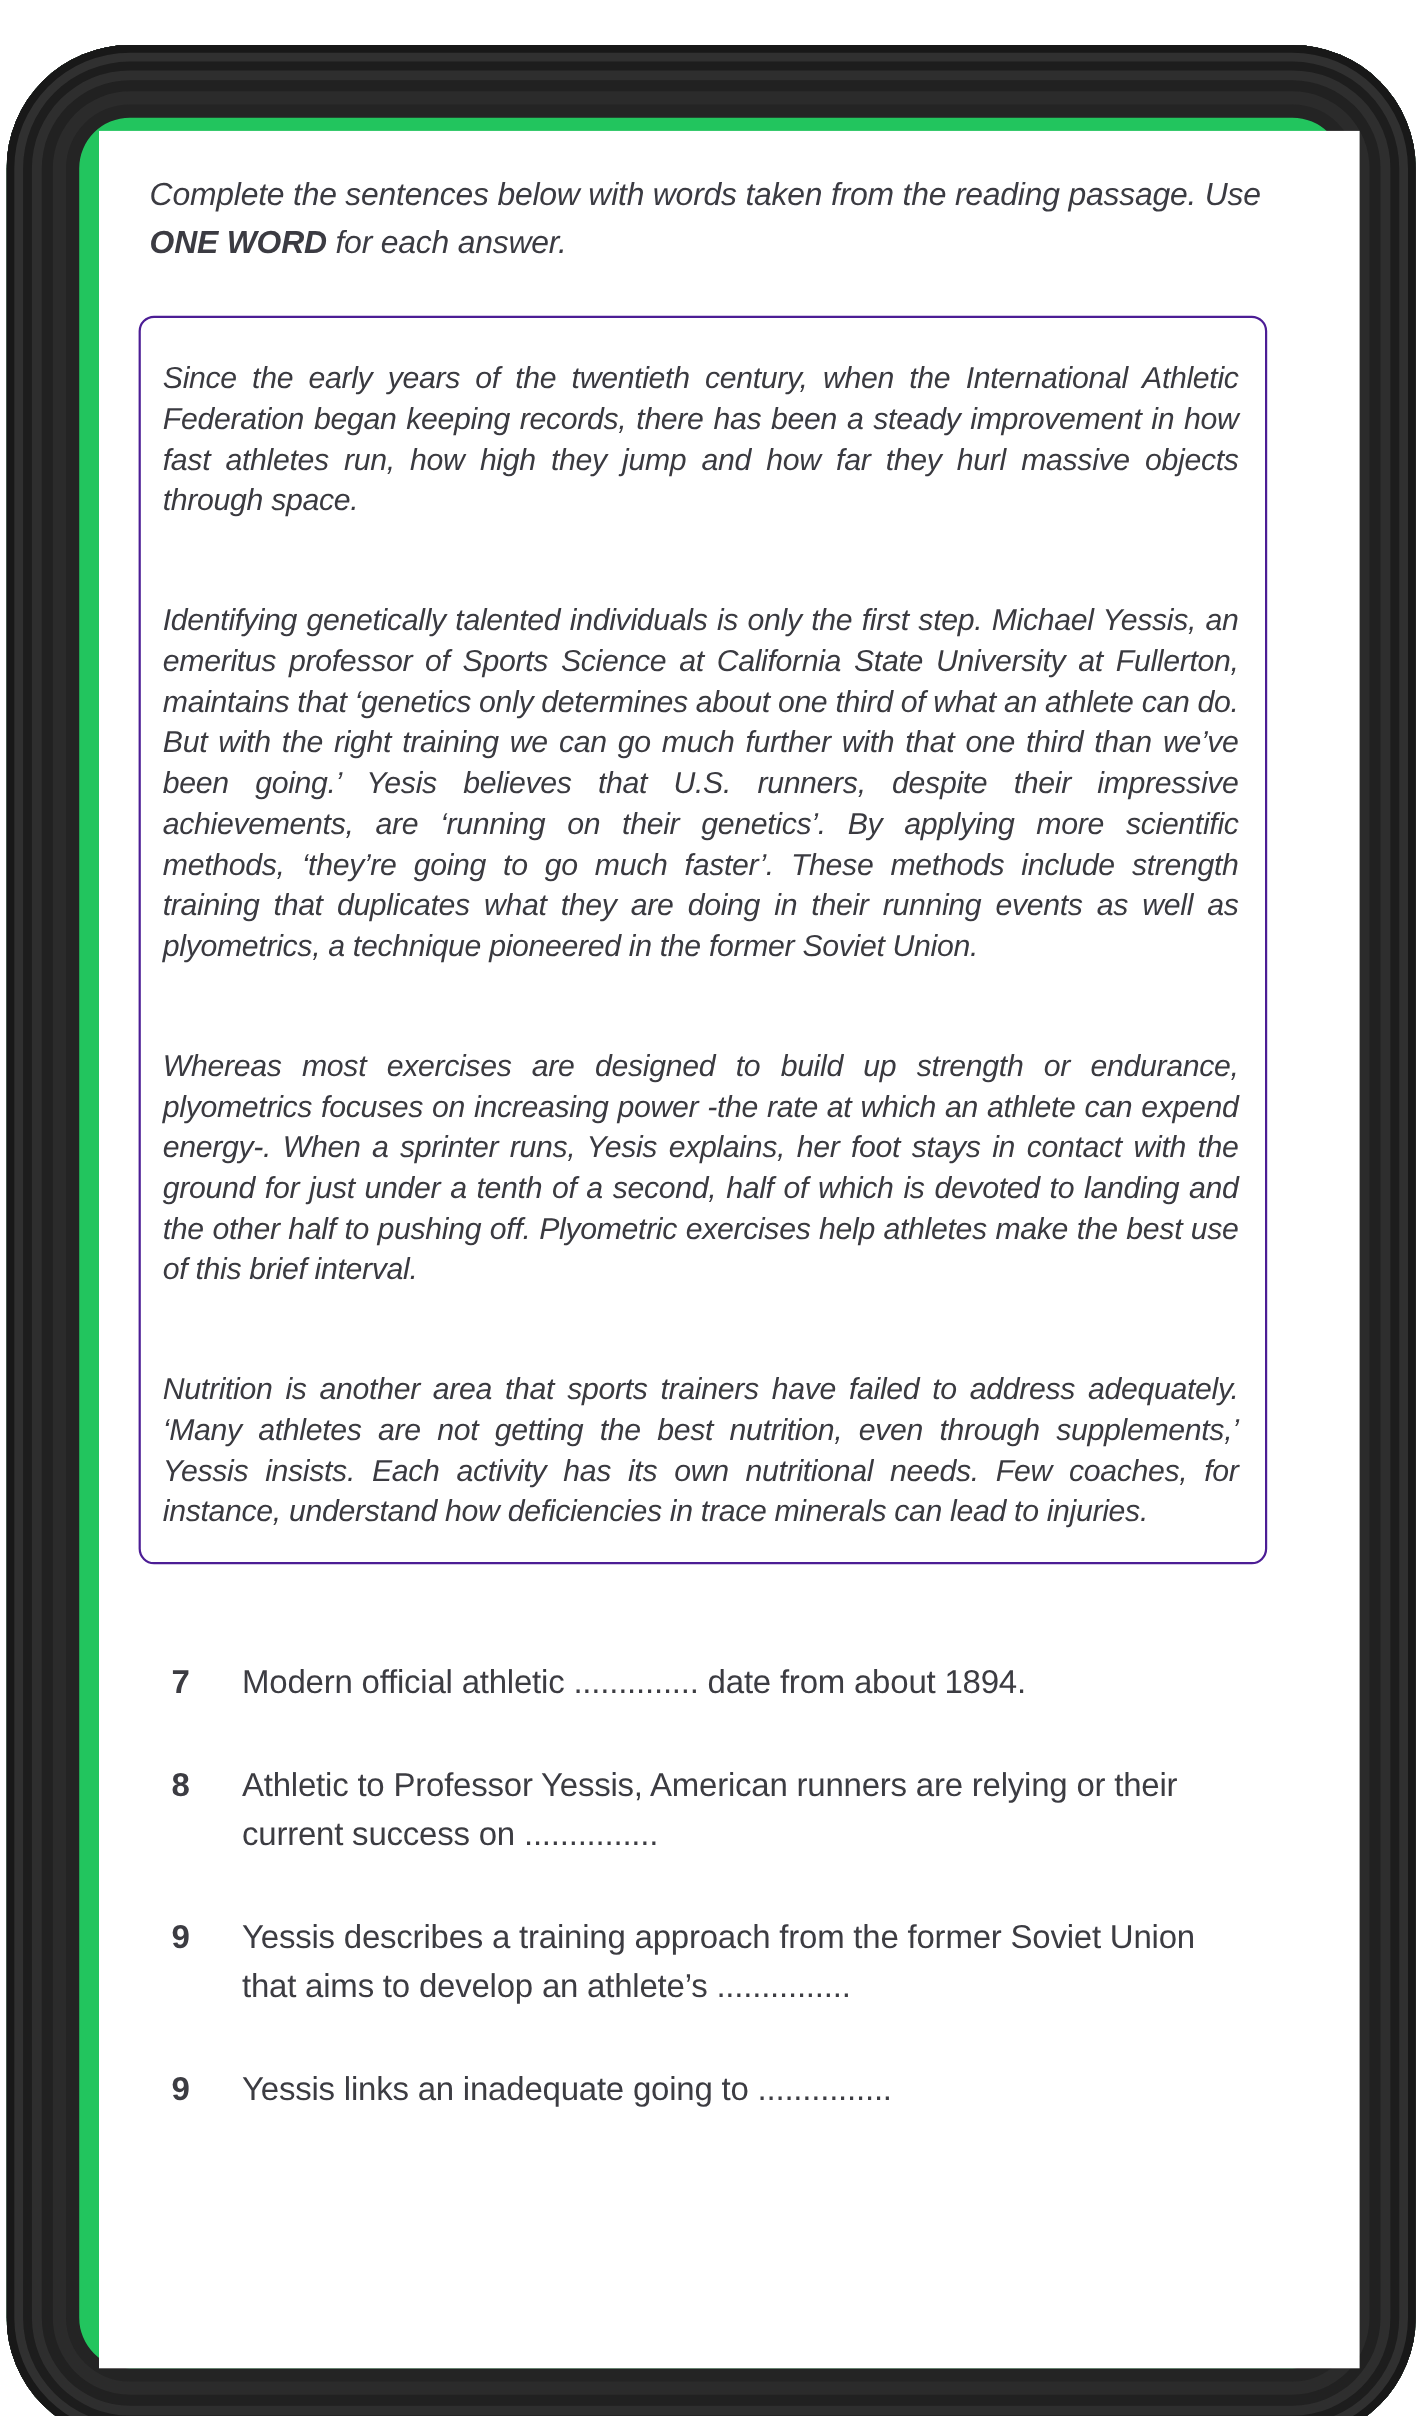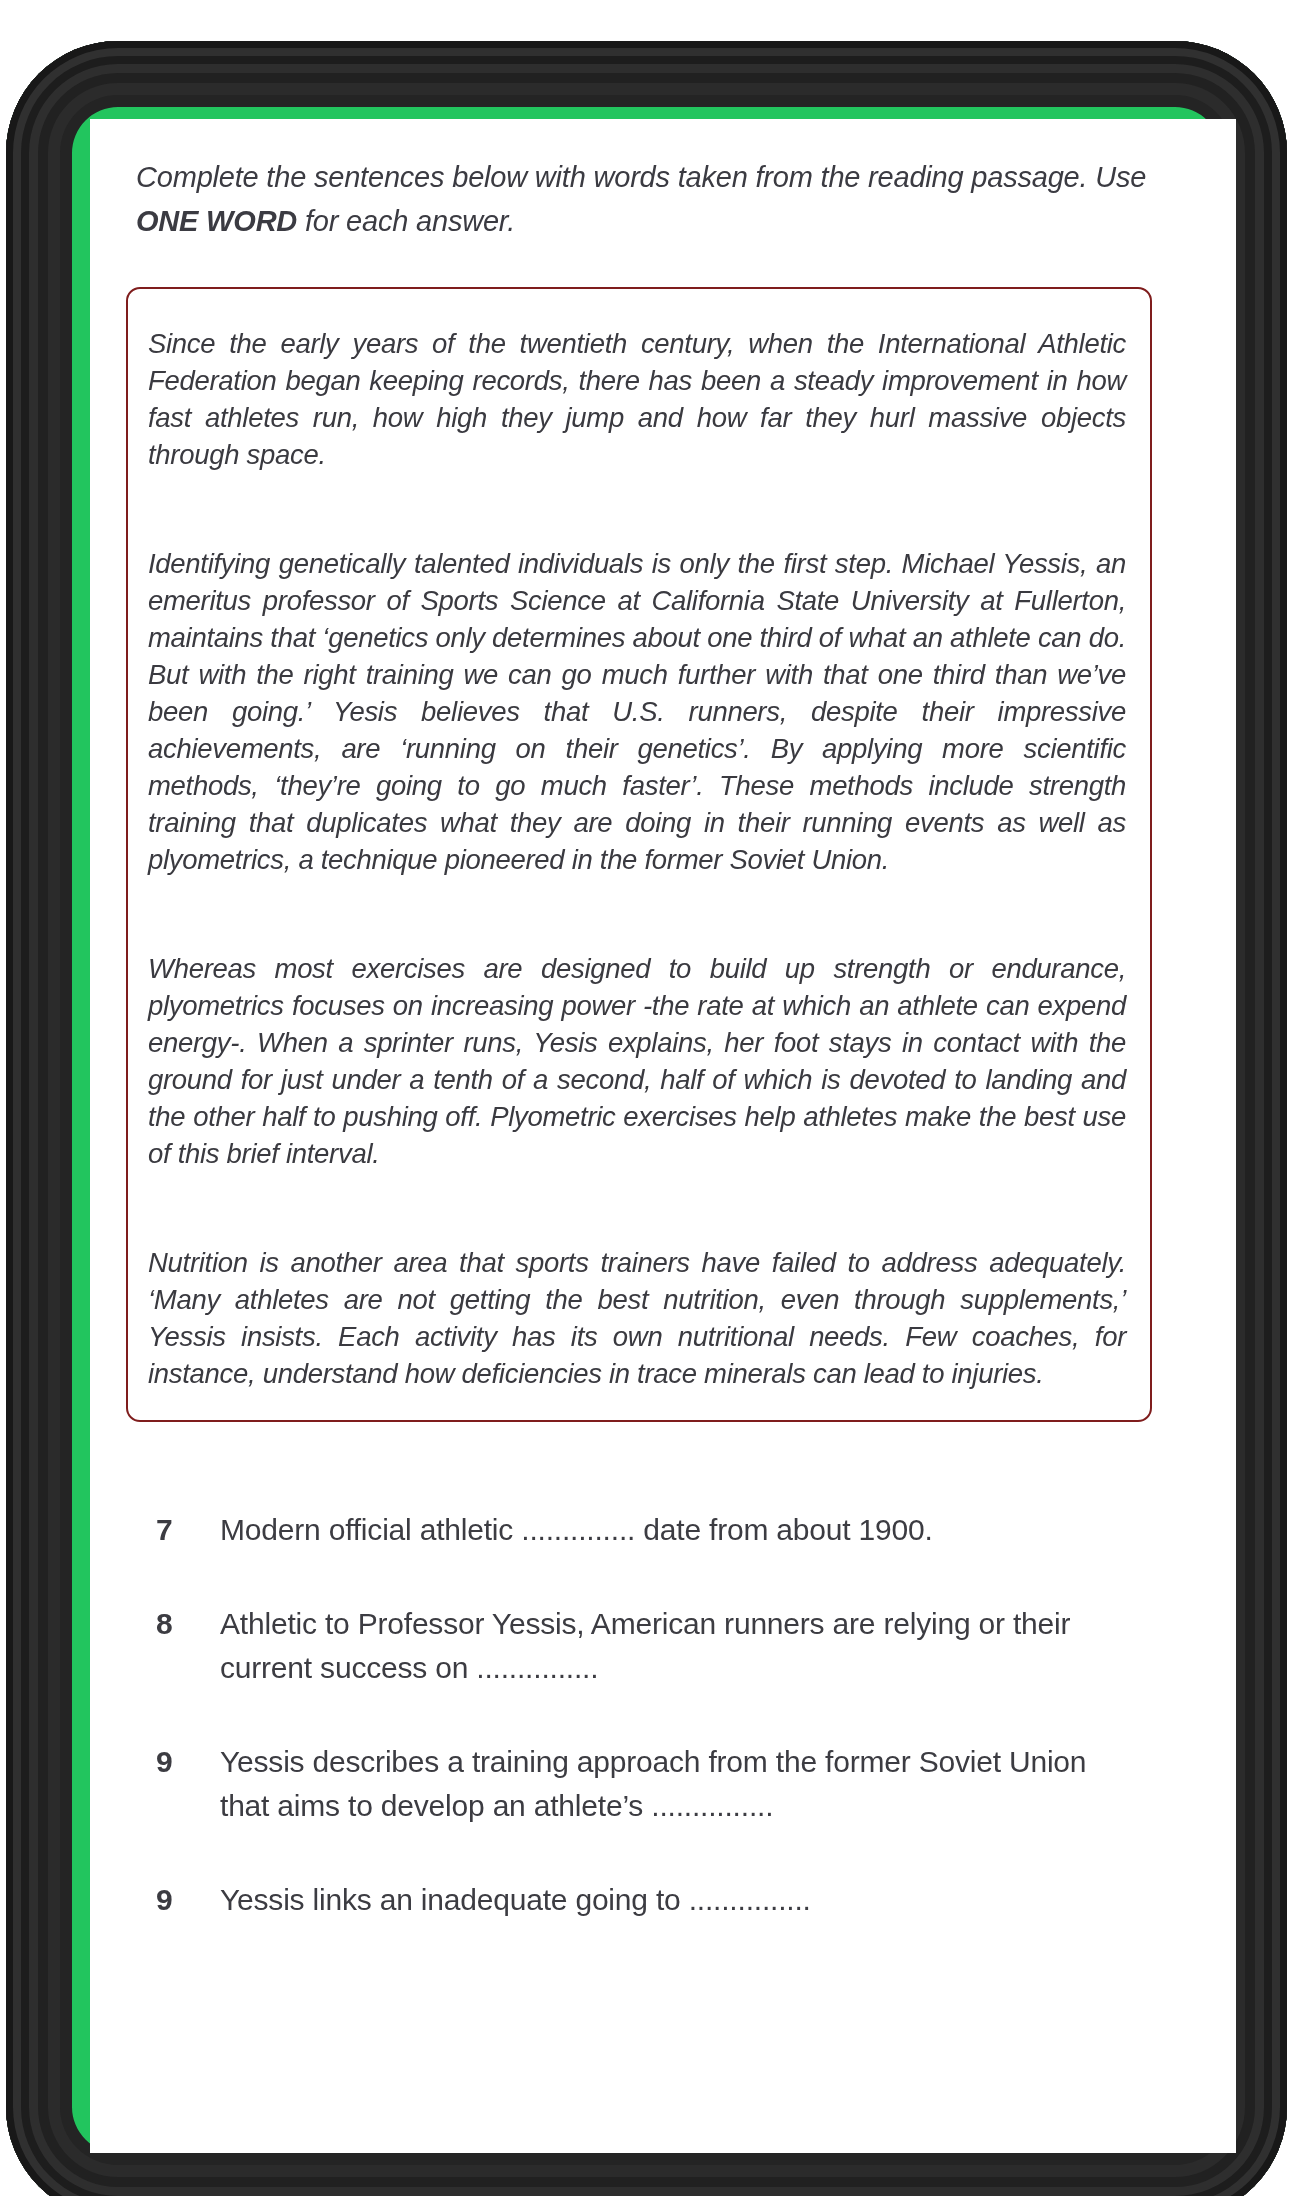--- a/index.html
+++ b/index.html
@@ -49,21 +49,21 @@
     font-style: italic;
     font-size: 29px;
     line-height: 44px;
     color: #3b3b42;
     letter-spacing: -0.2px;
   }
   .instructions b { font-weight: bold; }
 
   .passage-box {
     margin: 44px 84px 0 36px;
-    border: 2px solid #7f1d1d;
+    border: 2px solid #4c1d95;
     border-radius: 14px;
     padding: 36px 24px 28px 20px;
     box-sizing: border-box;
   }
 
   .passage-box p {
     margin: 0 0 72px 0;
     font-style: italic;
     font-size: 27.5px;
     line-height: 37px;
@@ -106,21 +106,21 @@
     <div class="passage-box">
       <p>Since the early years of the twentieth century, when the International Athletic Federation began keeping records, there has been a steady improvement in how fast athletes run, how high they jump and how far they hurl massive objects through space.</p>
       <p>Identifying genetically talented individuals is only the first step. Michael Yessis, an emeritus professor of Sports Science at California State University at Fullerton, maintains that ‘genetics only determines about one third of what an athlete can do. But with the right training we can go much further with that one third than we’ve been going.’ Yesis believes that U.S. runners, despite their impressive achievements, are ‘running on their genetics’. By applying more scientific methods, ‘they’re going to go much faster’. These methods include strength training that duplicates what they are doing in their running events as well as plyometrics, a technique pioneered in the former Soviet Union.</p>
       <p>Whereas most exercises are designed to build up strength or endurance, plyometrics focuses on increasing power -the rate at which an athlete can expend energy-. When a sprinter runs, Yesis explains, her foot stays in contact with the ground for just under a tenth of a second, half of which is devoted to landing and the other half to pushing off. Plyometric exercises help athletes make the best use of this brief interval.</p>
       <p>Nutrition is another area that sports trainers have failed to address adequately. ‘Many athletes are not getting the best nutrition, even through supplements,’ Yessis insists. Each activity has its own nutritional needs. Few coaches, for instance, understand how deficiencies in trace minerals can lead to injuries.</p>
     </div>
 
     <div class="questions">
       <div class="question">
         <span class="num">7</span>
-        <span class="txt">Modern official athletic .............. date from about 1900.</span>
+        <span class="txt">Modern official athletic .............. date from about 1894.</span>
       </div>
       <div class="question">
         <span class="num">8</span>
         <span class="txt">Athletic to Professor Yessis, American runners are relying or their current success on ...............</span>
       </div>
       <div class="question">
         <span class="num">9</span>
         <span class="txt">Yessis describes a training approach from the former Soviet Union that aims to develop an athlete’s ...............</span>
       </div>
       <div class="question">

